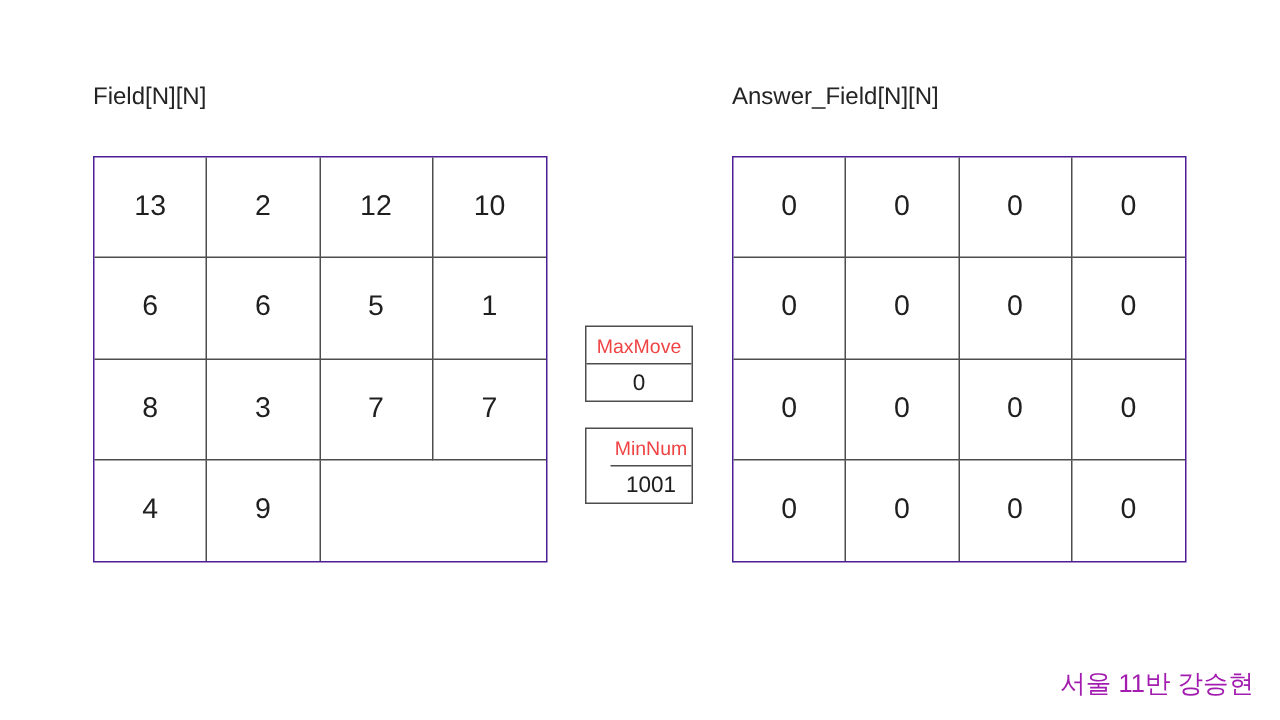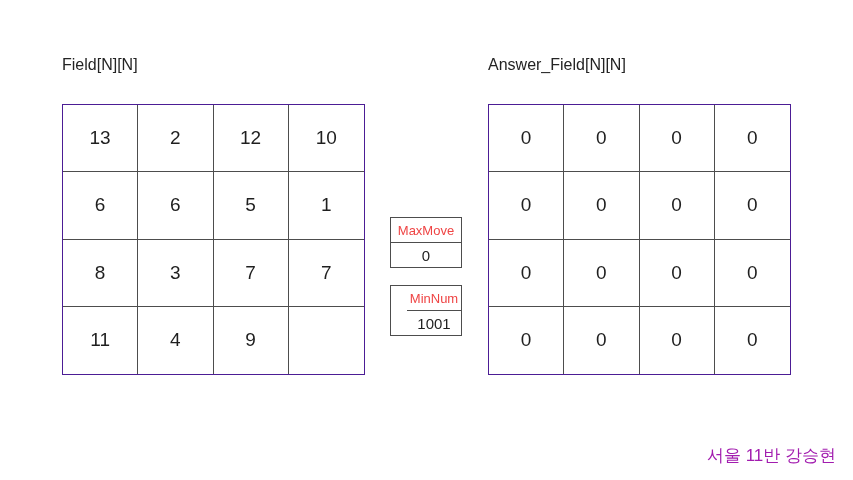--- a/index.html
+++ b/index.html
@@ -101,21 +101,20 @@
   <div class="cell">12</div>
   <div class="cell">10</div>
   <div class="cell">6</div>
   <div class="cell">6</div>
   <div class="cell">5</div>
   <div class="cell">1</div>
   <div class="cell">8</div>
   <div class="cell">3</div>
   <div class="cell">7</div>
   <div class="cell">7</div>
-  <div class="cell">11</div>
   <div class="cell">4</div>
   <div class="cell">9</div>
 </div>
 
 <div class="var-box box-maxmove">
   <div class="var-label">MaxMove</div>
   <div class="var-value">0</div>
 </div>
 
 <div class="var-box box-minnum">

